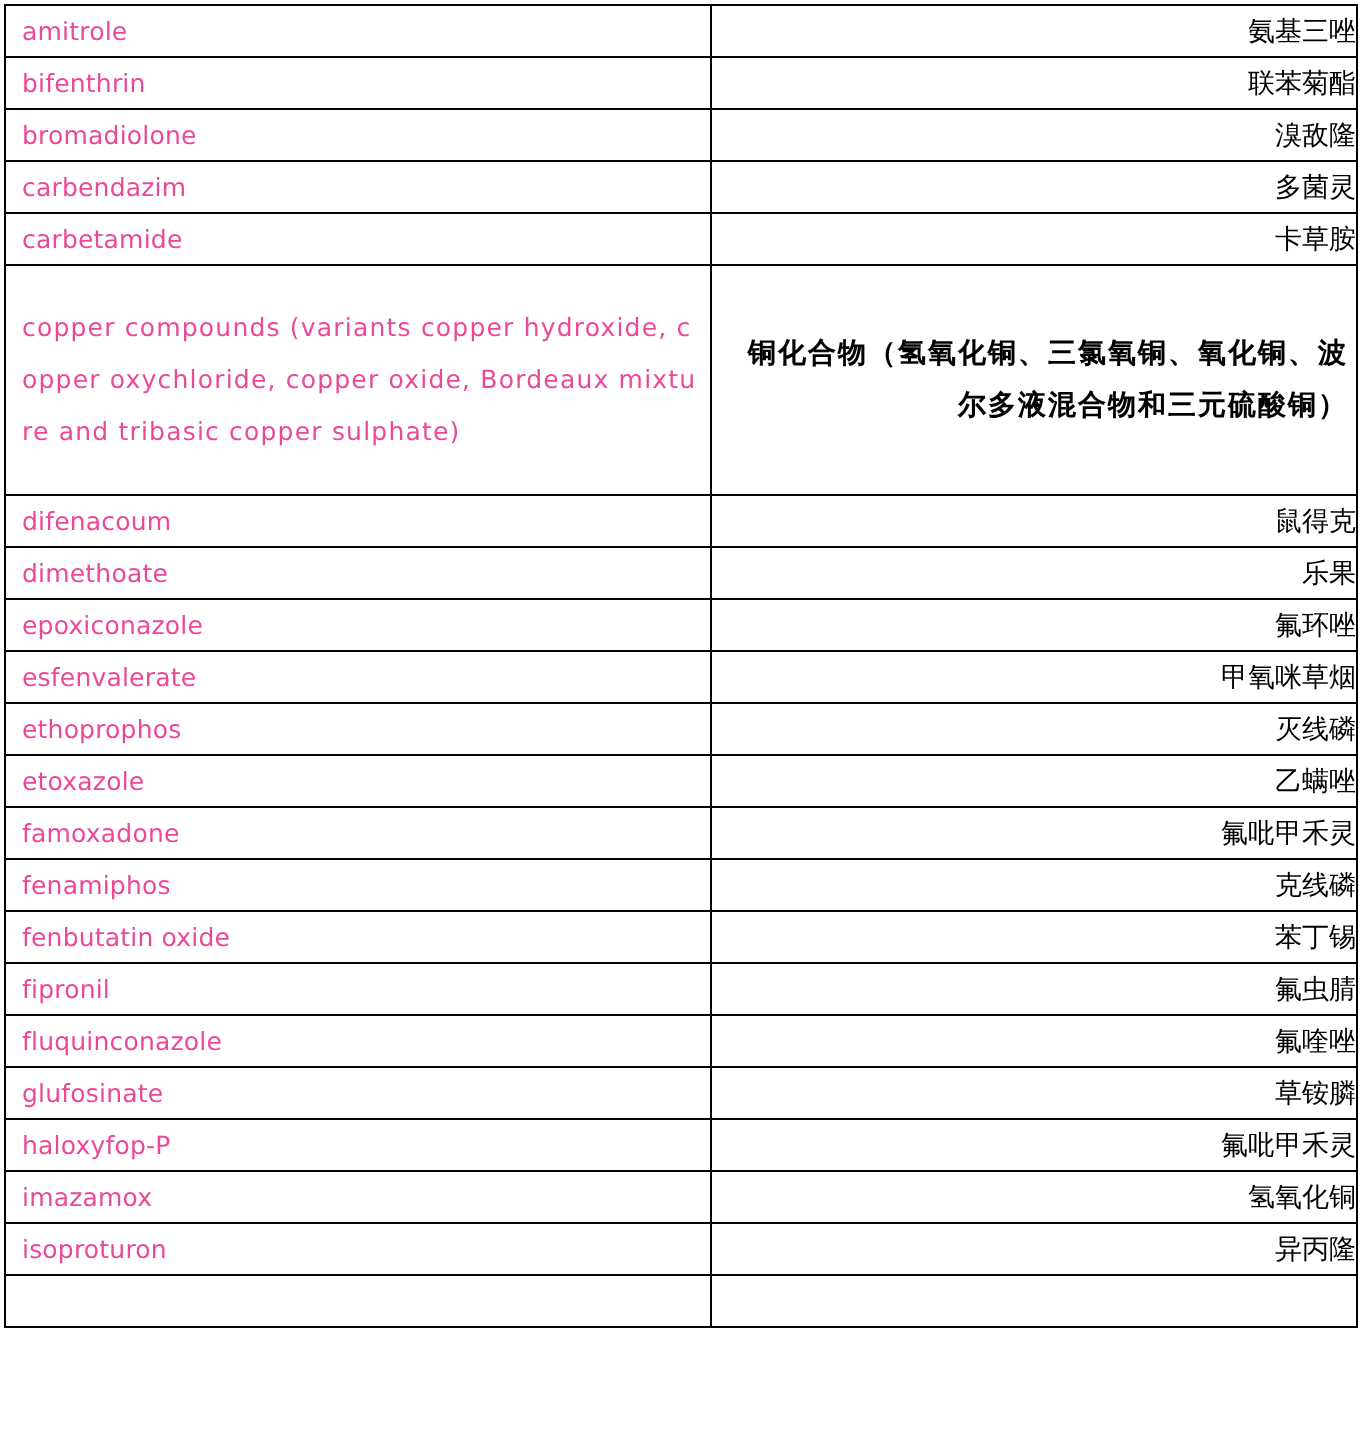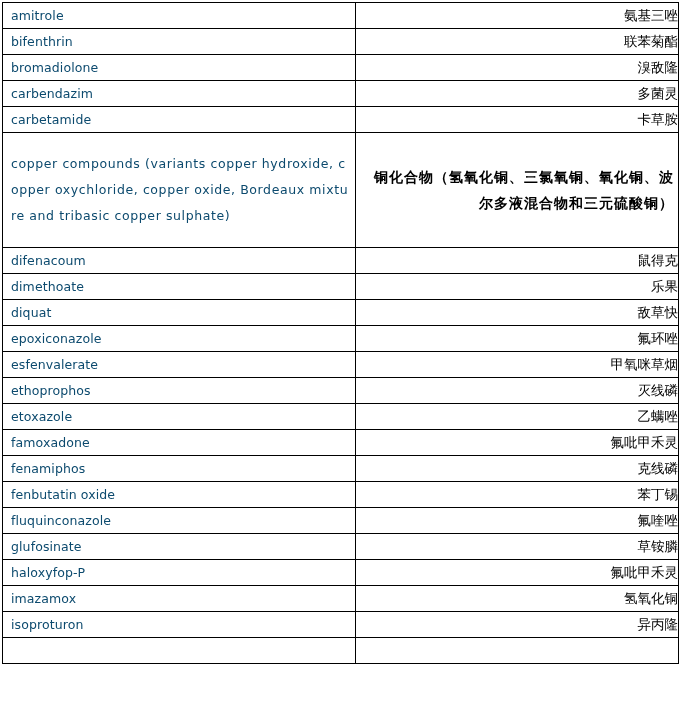--- a/index.html
+++ b/index.html
@@ -13,21 +13,21 @@
       color: #000;
     }
     table.pest td {
       border: 1px solid #000;
       padding: 0 0 0 8px;
       height: 25px;
       vertical-align: middle;
       white-space: nowrap;
       overflow: hidden;
     }
-    td.en { width: 344px; font-size: 12.5px; color: #0c4a6e; letter-spacing: 0.1px; }
+    td.en { width: 344px; font-size: 12.5px; color: #ec4899; letter-spacing: 0.1px; }
     td.cn { font-size: 13.5px; text-align: right; }
     tr.tall td { height: 114px; white-space: normal; }
     tr.tall td.en { line-height: 26px; padding-right: 6px; word-break: break-all; letter-spacing: 0.6px; border-radius: 23px; }
     tr.tall td.cn { line-height: 26px; padding-right: 4px; font-size: 14px; letter-spacing: 1px; font-weight: bold; }
   </style>
 </head>
 <body>
 
 <table class="pest">
   <tbody>
@@ -57,24 +57,20 @@
       </tr>
     <tr>
         <td class="en">difenacoum</td>
         <td class="cn">鼠得克</td>
       </tr>
     <tr>
         <td class="en">dimethoate</td>
         <td class="cn">乐果</td>
       </tr>
     <tr>
-        <td class="en">diquat</td>
-        <td class="cn">敌草快</td>
-      </tr>
-    <tr>
         <td class="en">epoxiconazole</td>
         <td class="cn">氟环唑</td>
       </tr>
     <tr>
         <td class="en">esfenvalerate</td>
         <td class="cn">甲氧咪草烟</td>
       </tr>
     <tr>
         <td class="en">ethoprophos</td>
         <td class="cn">灭线磷</td>
@@ -87,20 +83,24 @@
         <td class="en">famoxadone</td>
         <td class="cn">氟吡甲禾灵</td>
       </tr>
     <tr>
         <td class="en">fenamiphos</td>
         <td class="cn">克线磷</td>
       </tr>
     <tr>
         <td class="en">fenbutatin oxide</td>
         <td class="cn">苯丁锡</td>
+      </tr>
+    <tr>
+        <td class="en">fipronil</td>
+        <td class="cn">氟虫腈</td>
       </tr>
     <tr>
         <td class="en">fluquinconazole</td>
         <td class="cn">氟喹唑</td>
       </tr>
     <tr>
         <td class="en">glufosinate</td>
         <td class="cn">草铵膦</td>
       </tr>
     <tr>

